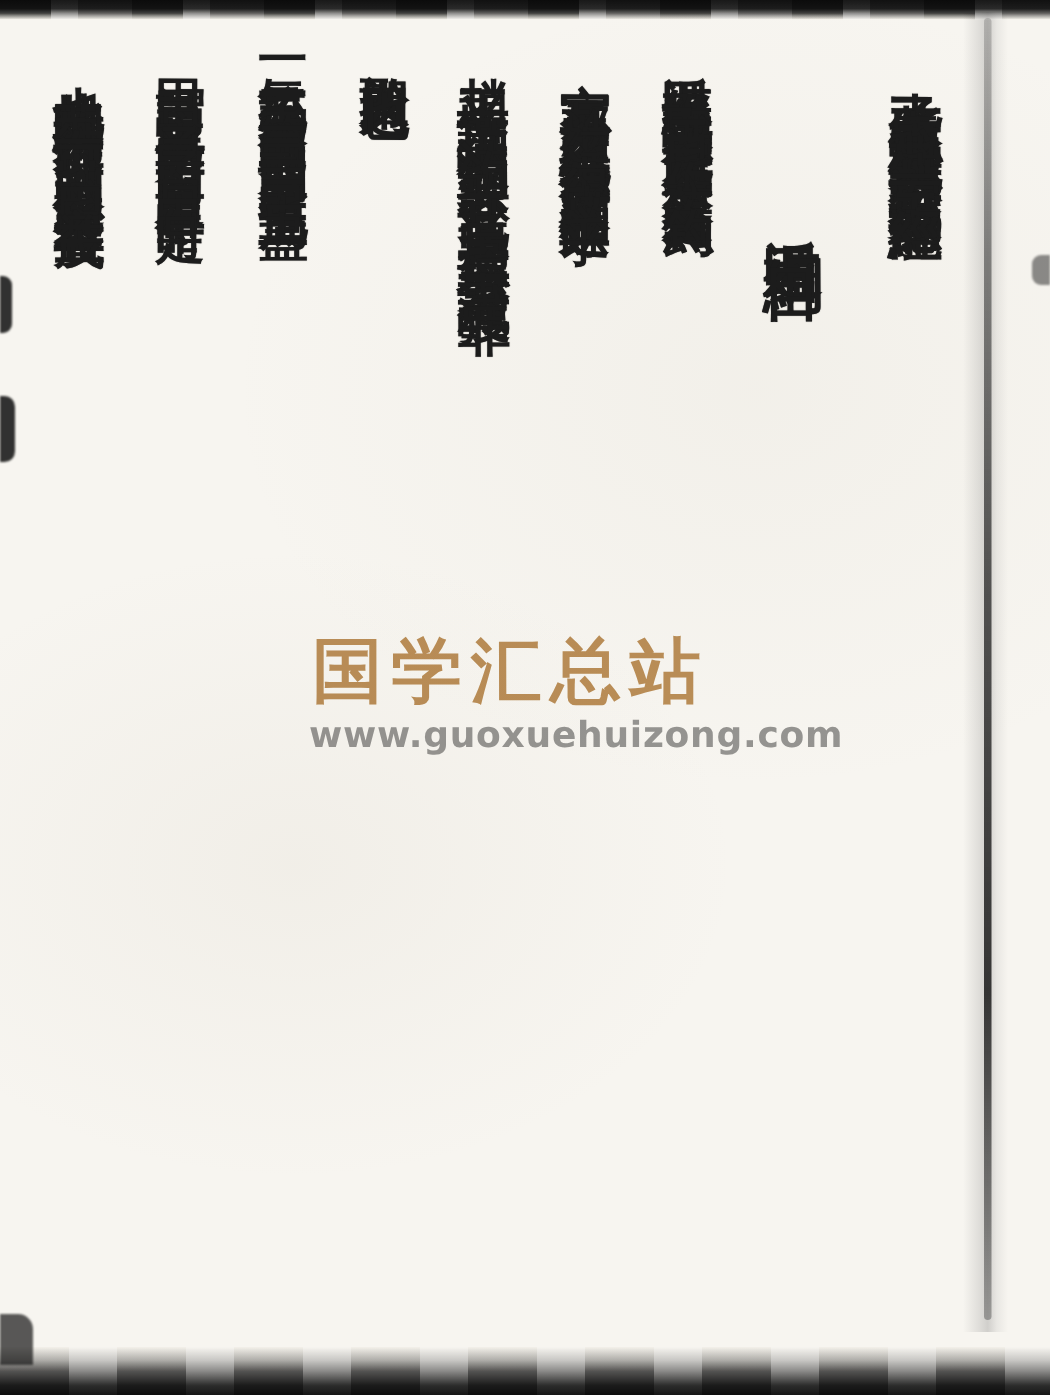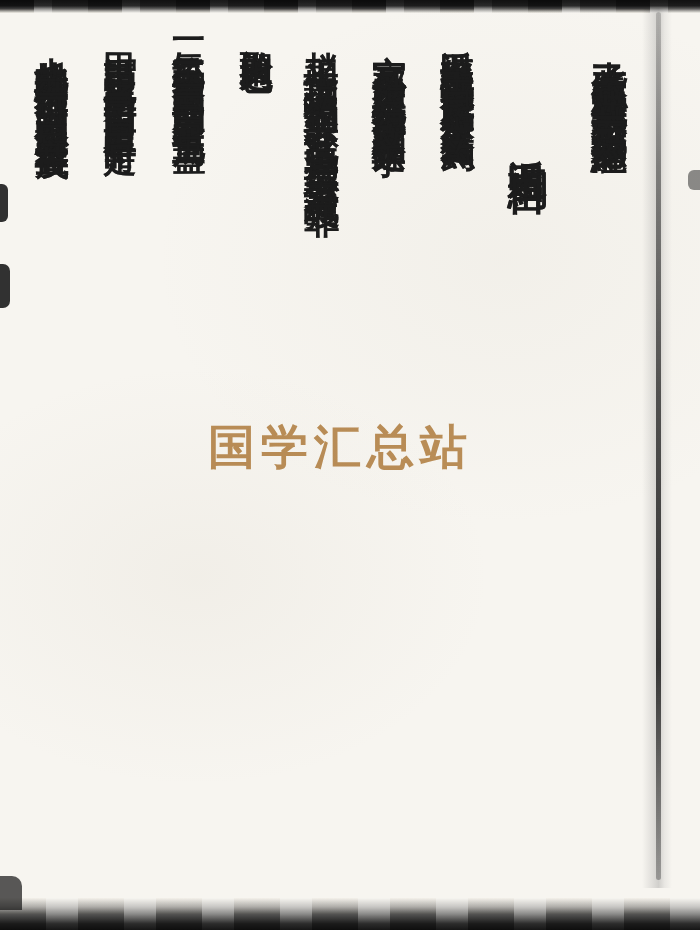--- a/index.html
+++ b/index.html
@@ -95,20 +95,21 @@
   <div class="col c2" style="color: rgb(28, 28, 28);">遁甲綱目</div>
   <div class="col c3" style="color: rgb(28, 28, 28);">遁甲經誠大聖感天神龍風六風后作之太公著之為魚釣</div>
   <div class="col c4" style="color: rgb(28, 28, 28);">之寔冨邦治世之大經也叅鍾古傳得之者皆糟粕之餘乎</div>
   <div class="col c5" style="color: rgb(28, 28, 28);">趙平章譔烟波釣叟歌変乱遁局蠹壞方書誠獲罪</div>
   <div class="col c6" style="color: rgb(28, 28, 28);">於聖人之門也</div>
   <div class="col c7" style="color: rgb(28, 28, 28);">一氣統三元者一節分三元甲四刑又曰三者三甲也上局盡</div>
   <div class="col c8" style="color: rgb(28, 28, 28);">甲謂甲己之日夜半子时乃甲子时丙辛之日日中甲午时是</div>
   <div class="col c9" style="color: rgb(28, 28, 28);">也此時閗格刑徍在门不可出入利以避之用兵主客益茂</div>
 
   <div class="wm-text" style="color: rgb(181, 128, 63);">国学汇总站</div>
+  <div class="wm-url" style="color: rgb(143, 143, 143);">www.guoxuehuizong.com</div>
 
   <div class="band-top"></div>
   <div class="band-bottom"></div>
   <div class="mark m1"></div>
   <div class="mark m2"></div>
   <div class="mark m3"></div>
   <div class="mark m4"></div>
 
 </div>
 

